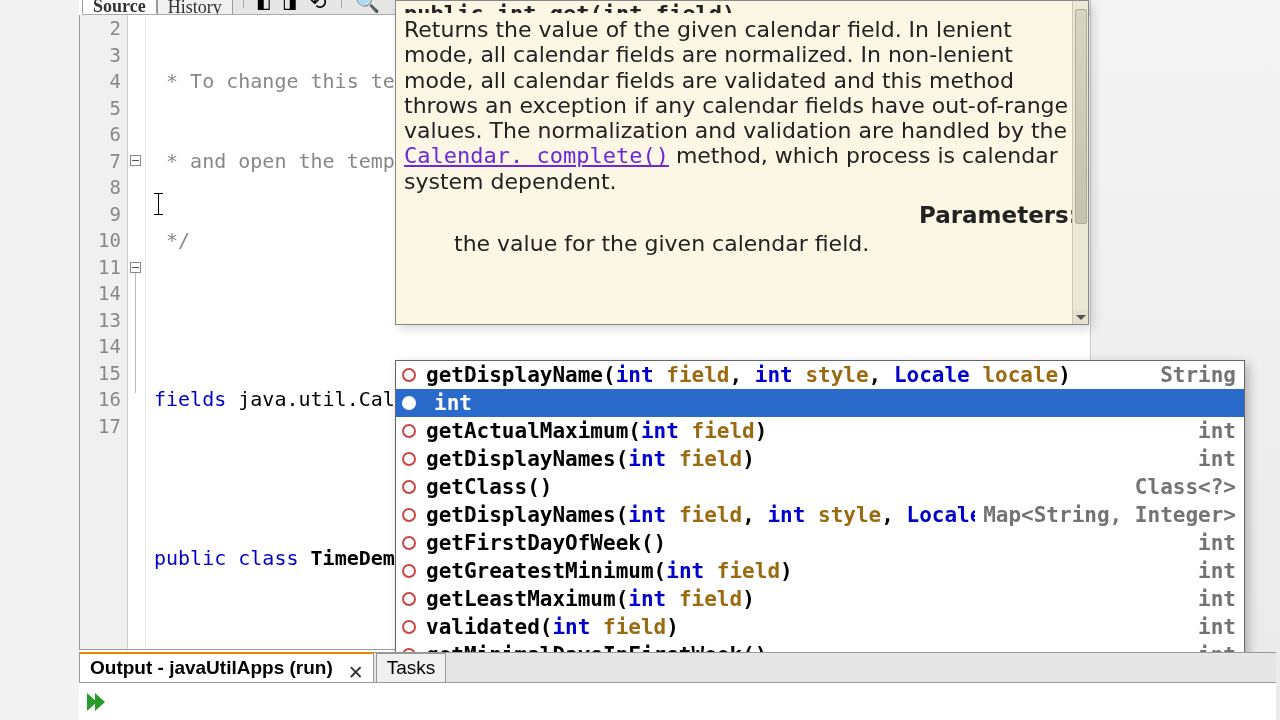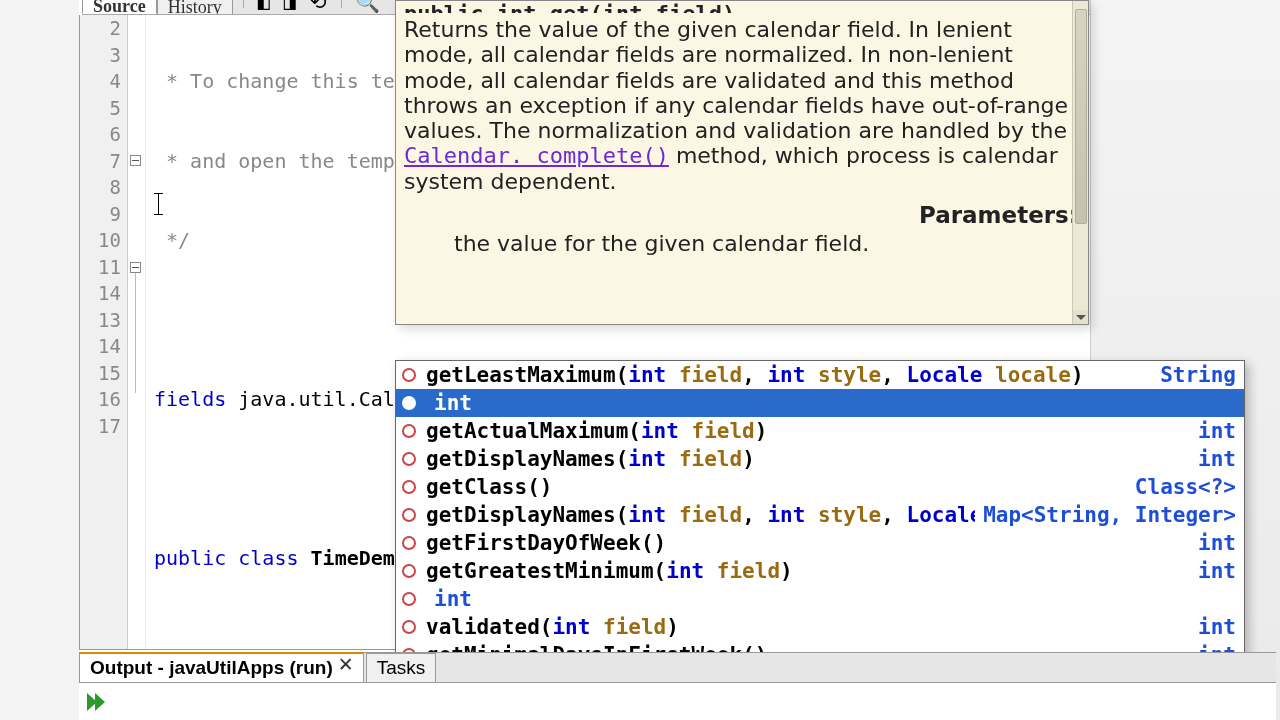--- a/index.html
+++ b/index.html
@@ -126,21 +126,21 @@
     font-weight: bold;
   }
   .ac-row.selected { background: #2a6acb; color:#fff;}
   .ac-icon {
     width: 14px; height:14px; border-radius:50%;
     border: 2px solid #c44; margin-right: 10px; flex-shrink:0;
     background:#fff;
   }
   .ac-row.selected .ac-icon { border-color:#fff;}
   .ac-sig { flex:1; white-space:pre; overflow:hidden;}
-  .ac-ret { color:#1d4ed8; font-weight:bold; padding-left:8px; white-space:pre;}
+  .ac-ret { color:#737373; font-weight:bold; padding-left:8px; white-space:pre;}
   .ac-row.selected .ac-ret { color:#fff; }
   .m-name { color:#000; }
   .m-paren { color:#000;}
   .m-kw { color:#0000cc;}
   .m-param { color:#9a6a11;}
   .ac-row.selected .m-name,
   .ac-row.selected .m-paren,
   .ac-row.selected .m-kw,
   .ac-row.selected .m-param { color:#fff; }
 
@@ -193,21 +193,21 @@
   .bottom-tabs {
     position:absolute; left:79px; bottom:38px; height:30px; width:1197px;
     background:#e6e6e6; border-top:1px solid #999;
     display:flex; align-items:flex-end;
     font-family: sans-serif; font-size:19px;
     z-index: 40;
   }
   .btab {
     padding: 3px 10px; border:1px solid #999; border-bottom:none;
     background:#f0f0f0; margin-right:2px;
-    display:flex; align-items:flex-start; gap:6px;
+    display:flex; align-items:flex-end; gap:16px;
   }
   .btab.active { background:#fff; font-weight:bold; border-top:2px solid #e08800;}
   .btab .close { font-weight:normal; color:#333; width:14px; height:14px;
     display:flex;align-items:center;justify-content:center;
     border-radius:2px;}
 
   .bottom-body {
     position:absolute; left:79px; bottom:0; height:38px; width:1197px;
     background:#fff; border-top:1px solid #999;
     display:flex; align-items:center;
@@ -311,21 +311,21 @@
   </div>
   <div class="jd-scroll">
     <div class="jd-thumb"></div>
     <div class="jd-arrow down"></div>
   </div>
 </div>
 
 <div class="autocomplete" id="ac">
     <div class="ac-row">
       <span class="ac-icon"></span>
-      <span class="ac-sig"><span class="m-name">getLeastMaximum</span><span class="m-paren">(</span><span class="m-kw">int</span> <span class="m-param">field</span><span class="m-paren">, </span><span class="m-kw">int</span> <span class="m-param">style</span><span class="m-paren">, </span><span class="m-kw">Locale</span> <span class="m-param">locale</span><span class="m-paren">)</span></span>
+      <span class="ac-sig"><span class="m-name">getDisplayName</span><span class="m-paren">(</span><span class="m-kw">int</span> <span class="m-param">field</span><span class="m-paren">, </span><span class="m-kw">int</span> <span class="m-param">style</span><span class="m-paren">, </span><span class="m-kw">Locale</span> <span class="m-param">locale</span><span class="m-paren">)</span></span>
       <span class="ac-ret">String</span>
     </div>
     <div class="ac-row selected">
       <span class="ac-icon"></span>
       <span class="ac-ret">int</span>
     </div>
     <div class="ac-row">
       <span class="ac-icon"></span>
       <span class="ac-sig"><span class="m-name">getActualMaximum</span><span class="m-paren">(</span><span class="m-kw">int</span> <span class="m-param">field</span><span class="m-paren">)</span></span>
       <span class="ac-ret">int</span>
@@ -350,20 +350,21 @@
       <span class="ac-sig"><span class="m-name">getFirstDayOfWeek</span><span class="m-paren">(</span><span class="m-paren">)</span></span>
       <span class="ac-ret">int</span>
     </div>
     <div class="ac-row">
       <span class="ac-icon"></span>
       <span class="ac-sig"><span class="m-name">getGreatestMinimum</span><span class="m-paren">(</span><span class="m-kw">int</span> <span class="m-param">field</span><span class="m-paren">)</span></span>
       <span class="ac-ret">int</span>
     </div>
     <div class="ac-row">
       <span class="ac-icon"></span>
+      <span class="ac-sig"><span class="m-name">getLeastMaximum</span><span class="m-paren">(</span><span class="m-kw">int</span> <span class="m-param">field</span><span class="m-paren">)</span></span>
       <span class="ac-ret">int</span>
     </div>
     <div class="ac-row">
       <span class="ac-icon"></span>
       <span class="ac-sig"><span class="m-name">validated</span><span class="m-paren">(</span><span class="m-kw">int</span> <span class="m-param">field</span><span class="m-paren">)</span></span>
       <span class="ac-ret">int</span>
     </div>
     <div class="ac-row">
       <span class="ac-icon"></span>
       <span class="ac-sig"><span class="m-name">getMinimalDaysInFirstWeek</span><span class="m-paren">(</span><span class="m-paren">)</span></span>

